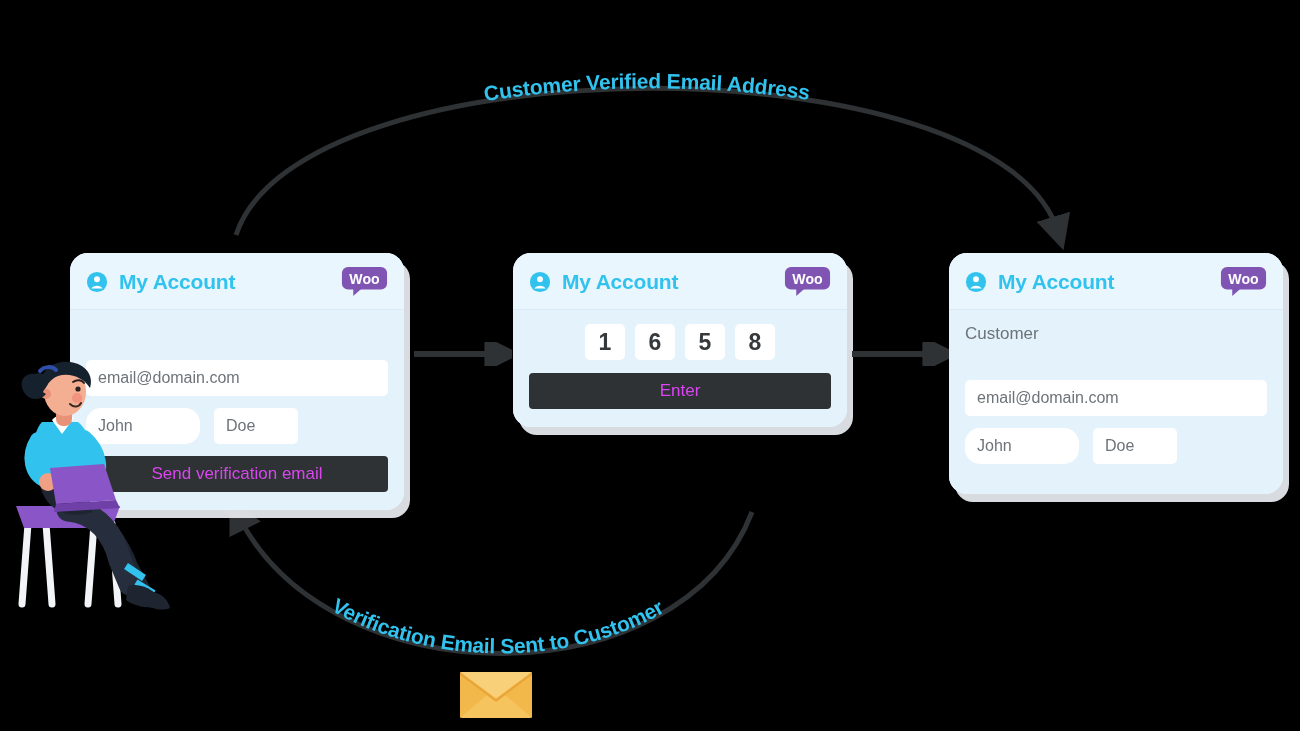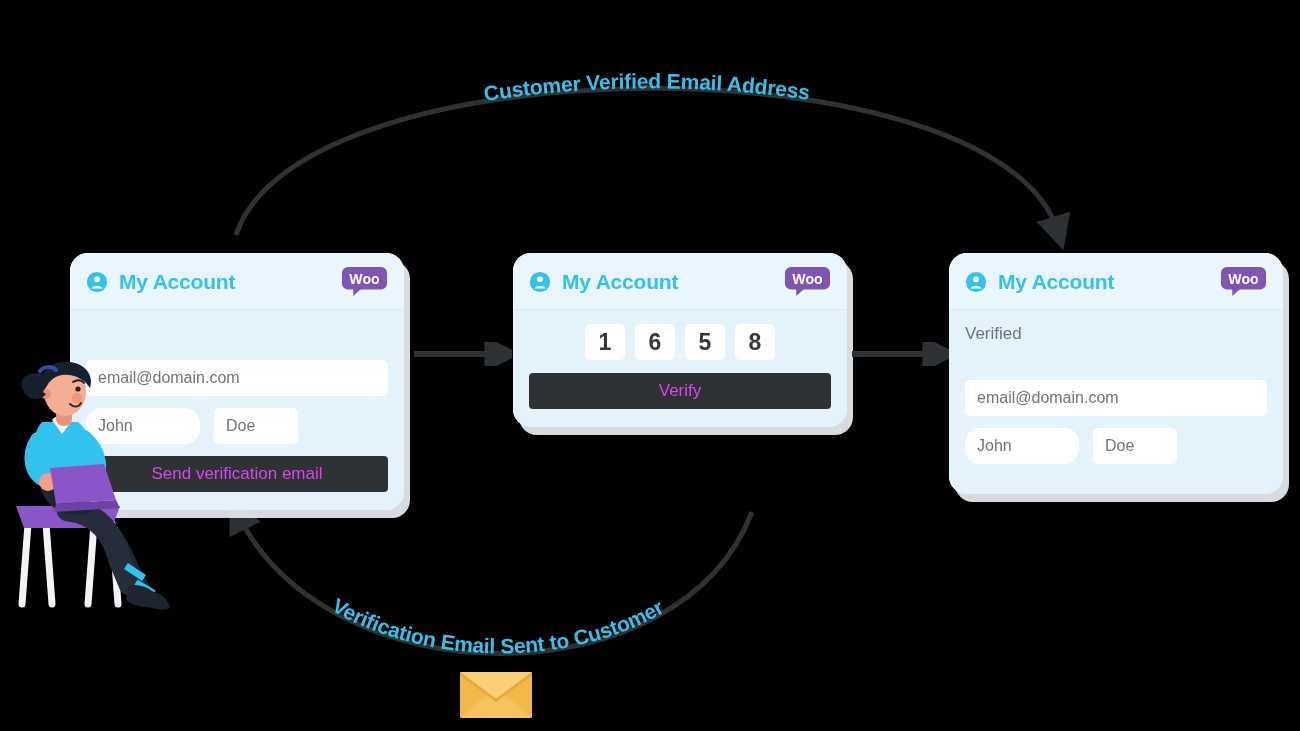--- a/index.html
+++ b/index.html
@@ -252,21 +252,21 @@
         <text x="50" y="38" text-anchor="middle" font-family="Liberation Sans, sans-serif" font-size="30" font-weight="bold" fill="#ffffff">Woo</text>
       </svg>
     </div>
     <div class="card-body">
       <div class="code-row">
         <div class="code-box">1</div>
         <div class="code-box">6</div>
         <div class="code-box">5</div>
         <div class="code-box">8</div>
       </div>
-      <div class="btn-dark">Verify</div>
+      <div class="btn-dark">Enter</div>
     </div>
   </div>
 
   <svg class="connector" id="conn-2" viewBox="0 0 100 24">
     <defs>
       <marker id="cArrow2" markerWidth="6" markerHeight="6" refX="2.6" refY="3" orient="auto" markerUnits="strokeWidth">
         <path d="M0,0 L6,3 L0,6 z" fill="#2e3234"></path>
       </marker>
     </defs>
     <line x1="2" y1="12" x2="88" y2="12" stroke="#2e3234" stroke-width="6" marker-end="url(#cArrow2)"></line>
@@ -282,21 +282,21 @@
         </svg>
         <span class="head-title">My Account</span>
       </div>
       <svg class="woo" viewBox="0 0 100 68">
         <rect x="2" y="2" width="96" height="48" rx="13" fill="#7f54b3"></rect>
         <path d="M26,48 L26,64 L44,48 Z" fill="#7f54b3"></path>
         <text x="50" y="38" text-anchor="middle" font-family="Liberation Sans, sans-serif" font-size="30" font-weight="bold" fill="#ffffff">Woo</text>
       </svg>
     </div>
     <div class="card-body">
-      <div class="dash-label">Verified</div>
+      <div class="dash-label">Customer</div>
       <div class="field email">email@domain.com</div>
       <div class="row2">
         <div class="field fname">John</div>
         <div class="field lname">Doe</div>
       </div>
     </div>
   </div>
 
   <svg id="person" viewBox="0 0 195 255">
 

